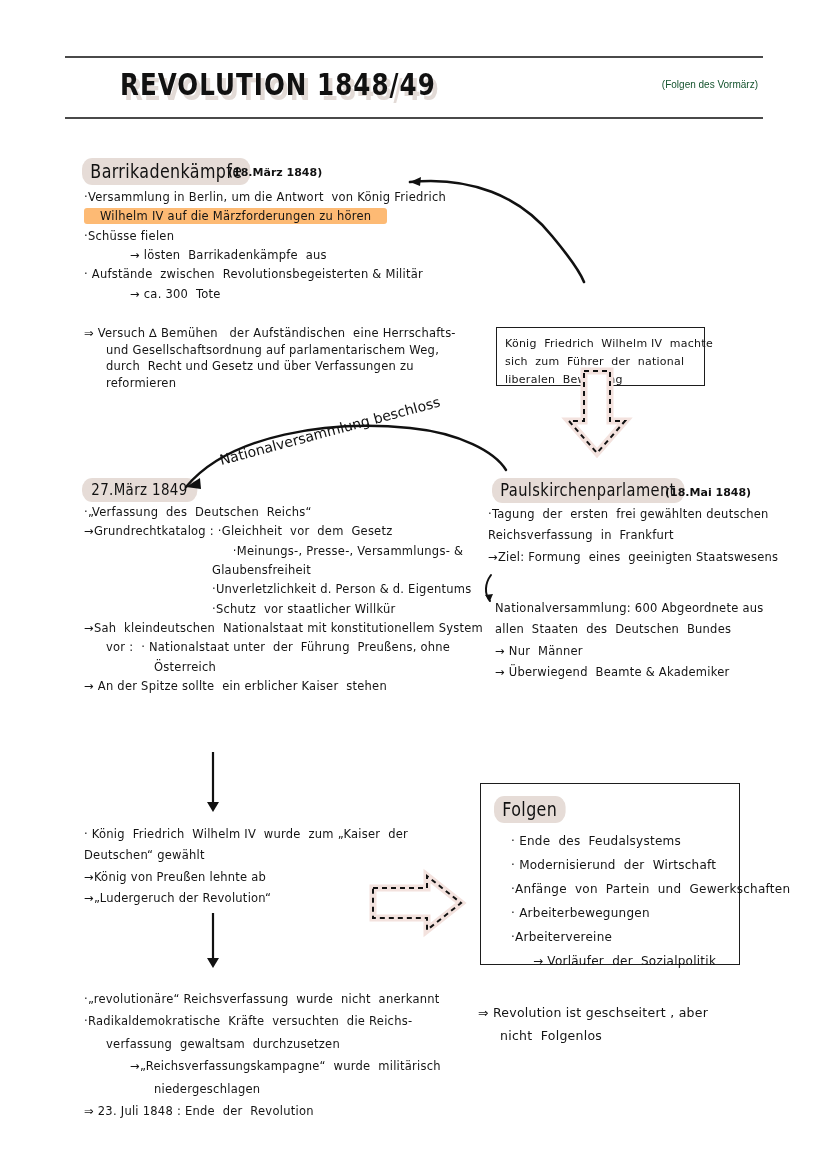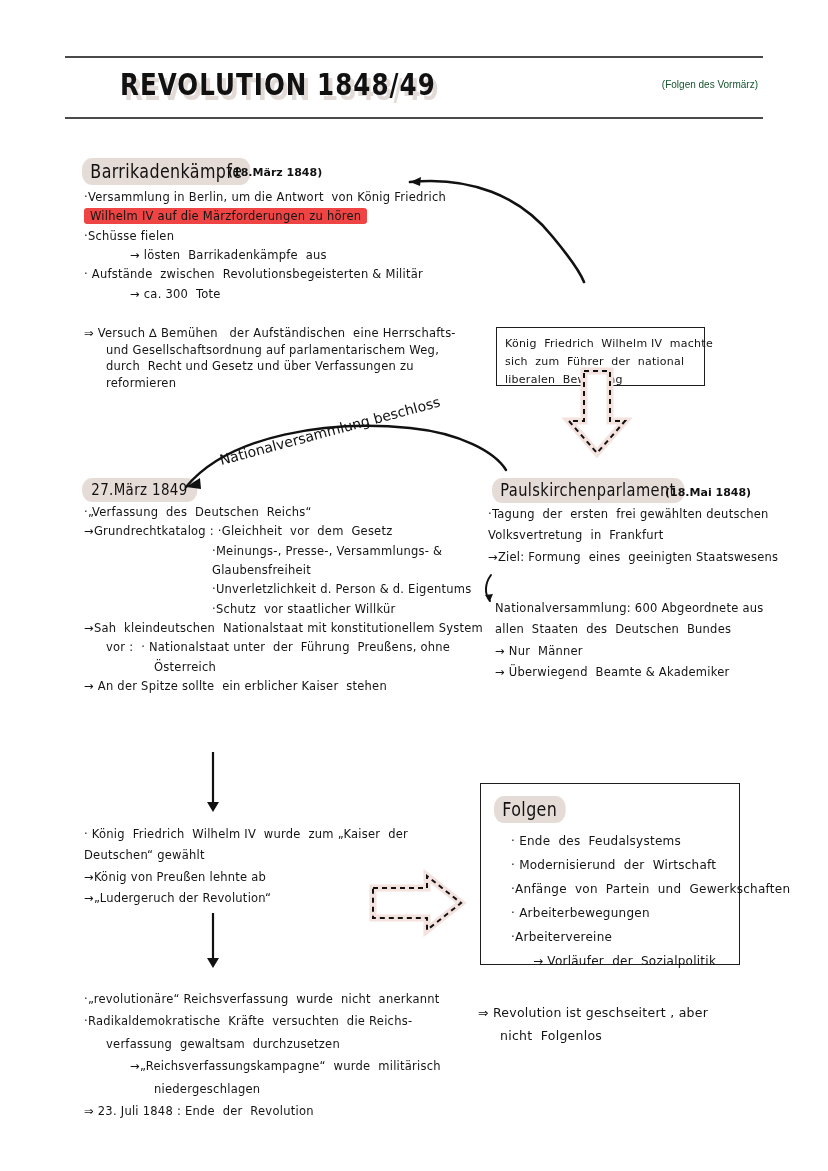--- a/index.html
+++ b/index.html
@@ -50,21 +50,21 @@
     position:absolute;display:inline-block;padding:2px 9px 3px 9px;
     border-radius:11px;font-size:19px;letter-spacing:.4px;
     background:#e6dcd7;color:#111;white-space:nowrap;
     font-family:"DejaVu Sans Condensed","DejaVu Sans",sans-serif;
     transform:scaleX(.93);transform-origin:left center;
   }
   .chip.small{font-size:16px;}
   .chip-date{
     position:absolute;font-size:11px;color:#111;font-weight:700;white-space:nowrap;
   }
-  .hl-pink{background:#ef4444;padding:1px 6px;border-radius:3px;}
+  .hl-pink{background:#fdba74;padding:1px 16px;border-radius:3px;}
 
   
   .box{
     position:absolute;border:1.6px solid #1d1d1d;background:#fff;
   }
 
   
   svg.ov{position:absolute;left:0;top:0;width:828px;height:1171px;overflow:visible;pointer-events:none;}
   .curvelabel{
     position:absolute;font-size:14px;color:#111;white-space:nowrap;
@@ -109,36 +109,36 @@
       <span class="ln">König  Friedrich  Wilhelm IV  machte</span>
       <span class="ln">sich  zum  Führer  der  national</span>
       <span class="ln">liberalen  Bewegung</span>
     </div>
   </div>
 
   <div class="chip small" style="left:82px;top:478px;padding:2px 10px 3px 10px;">27.März 1849</div>
   <div class="note" style="left:84px;top:503px;width:400px;">
     <span class="ln">·„Verfassung  des  Deutschen  Reichs“</span>
     <span class="ln">→Grundrechtkatalog : ·Gleichheit  vor  dem  Gesetz</span>
-    <span class="ln" style="padding-left:128px;">·Meinungs-, Presse-, Versammlungs- &amp;</span>
+    <span class="ln" style="padding-left:128px;text-align:center;">·Meinungs-, Presse-, Versammlungs- &amp;</span>
     <span class="ln" style="padding-left:128px;">Glaubensfreiheit</span>
     <span class="ln" style="padding-left:128px;">·Unverletzlichkeit d. Person &amp; d. Eigentums</span>
     <span class="ln" style="padding-left:128px;">·Schutz  vor staatlicher Willkür</span>
     <span class="ln">→Sah  kleindeutschen  Nationalstaat mit konstitutionellem System</span>
     <span class="ln ind1">vor :  · Nationalstaat unter  der  Führung  Preußens, ohne</span>
     <span class="ln ind3">Österreich</span>
     <span class="ln">→ An der Spitze sollte  ein erblicher Kaiser  stehen</span>
   </div>
 
   <div class="chip" style="left:492px;top:478px;font-size:17.5px;">Paulskirchenparlament</div>
   <div class="chip-date" style="left:665px;top:486px;">(18.Mai 1848)</div>
 
   <div class="note" style="left:488px;top:504px;width:290px;line-height:1.85;">
     <span class="ln">·Tagung  der  ersten  frei gewählten deutschen</span>
-    <span class="ln">Volksvertretung  in  Frankfurt</span>
+    <span class="ln">Reichsverfassung  in  Frankfurt</span>
     <span class="ln">→Ziel: Formung  eines  geeinigten Staatswesens</span>
   </div>
   <div class="note" style="left:495px;top:598px;width:290px;line-height:1.85;">
     <span class="ln">Nationalversammlung: 600 Abgeordnete aus</span>
     <span class="ln">allen  Staaten  des  Deutschen  Bundes</span>
     <span class="ln">→ Nur  Männer</span>
     <span class="ln">→ Überwiegend  Beamte &amp; Akademiker</span>
   </div>
 
   <div class="note" style="left:84px;top:824px;width:380px;line-height:1.85;">

